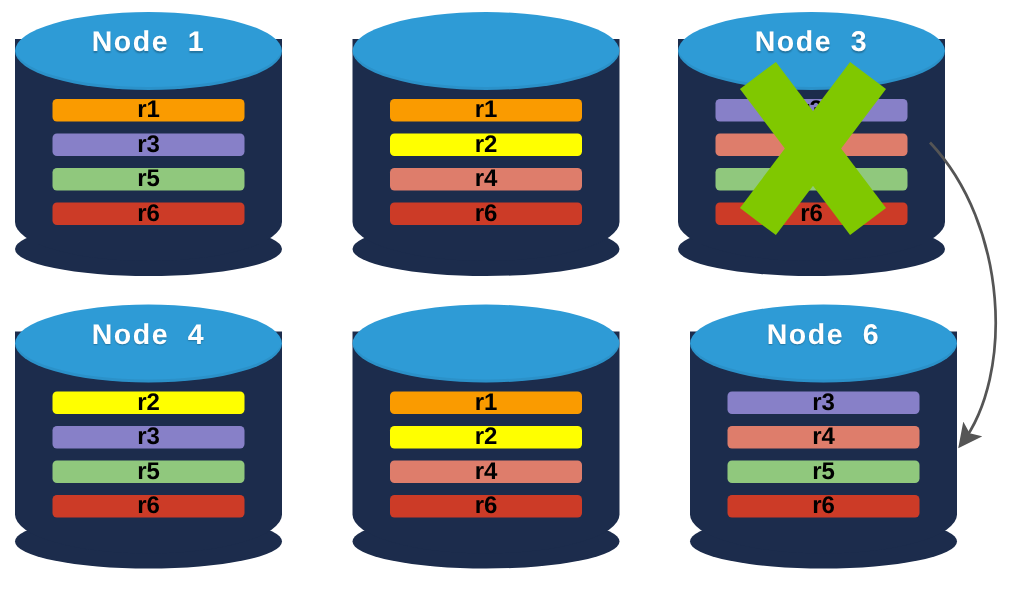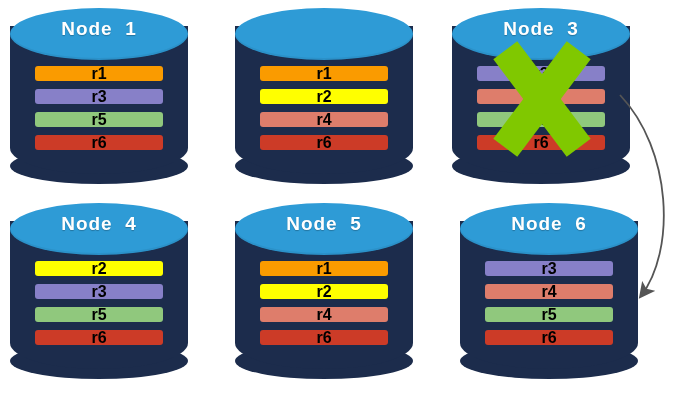--- a/index.html
+++ b/index.html
@@ -111,21 +111,20 @@
           <div class="rec" style="background: rgb(255, 255, 0);">r2</div>
           <div class="rec" style="background: rgb(135, 128, 200);">r3</div>
           <div class="rec" style="background: rgb(144, 200, 125);">r5</div>
           <div class="rec" style="background: rgb(204, 59, 39);">r6</div>
         </div>
       </div>
       <div class="node" style="left: 235px; top: 203px;">
         <div class="cyl-bottom"></div>
         <div class="cyl-body"></div>
         <div class="cyl-top"></div>
-        <div class="node-label">Node  5</div>
         <div class="records">
           <div class="rec" style="background: rgb(250, 155, 0);">r1</div>
           <div class="rec" style="background: rgb(255, 255, 0);">r2</div>
           <div class="rec" style="background: rgb(222, 125, 107);">r4</div>
           <div class="rec" style="background: rgb(204, 59, 39);">r6</div>
         </div>
       </div>
       <div class="node" style="left: 460px; top: 203px; padding-left: 20px;">
         <div class="cyl-bottom"></div>
         <div class="cyl-body"></div>

